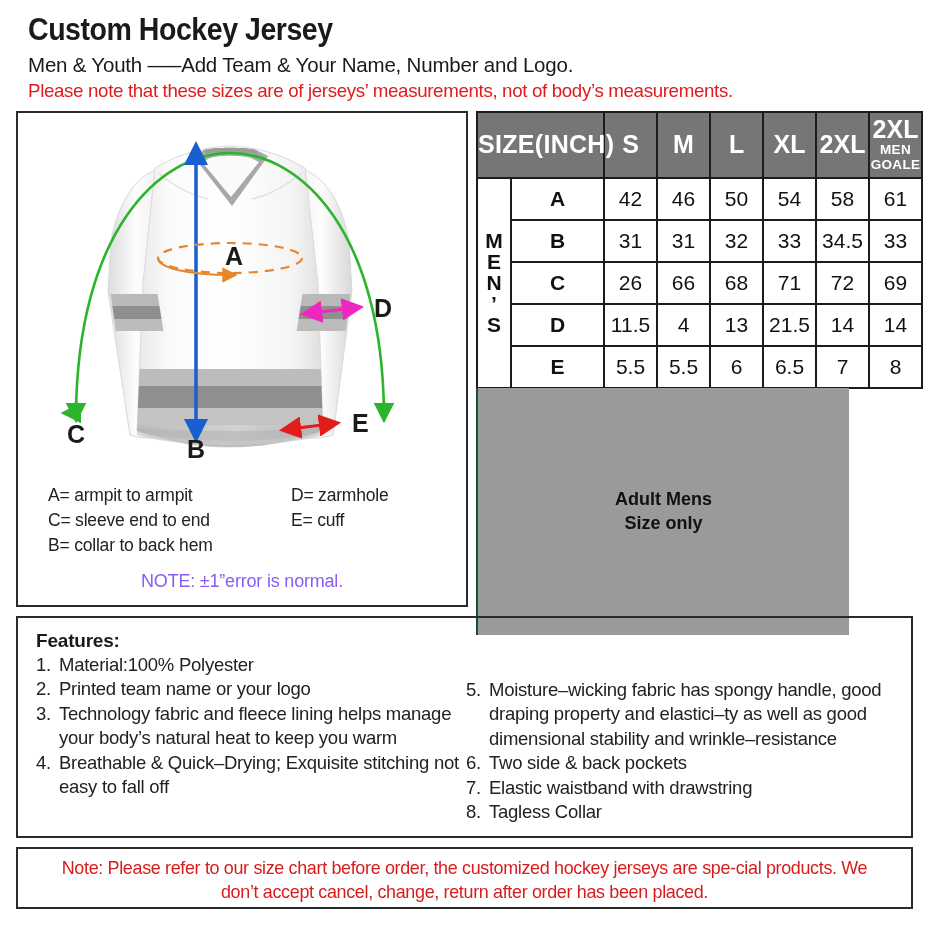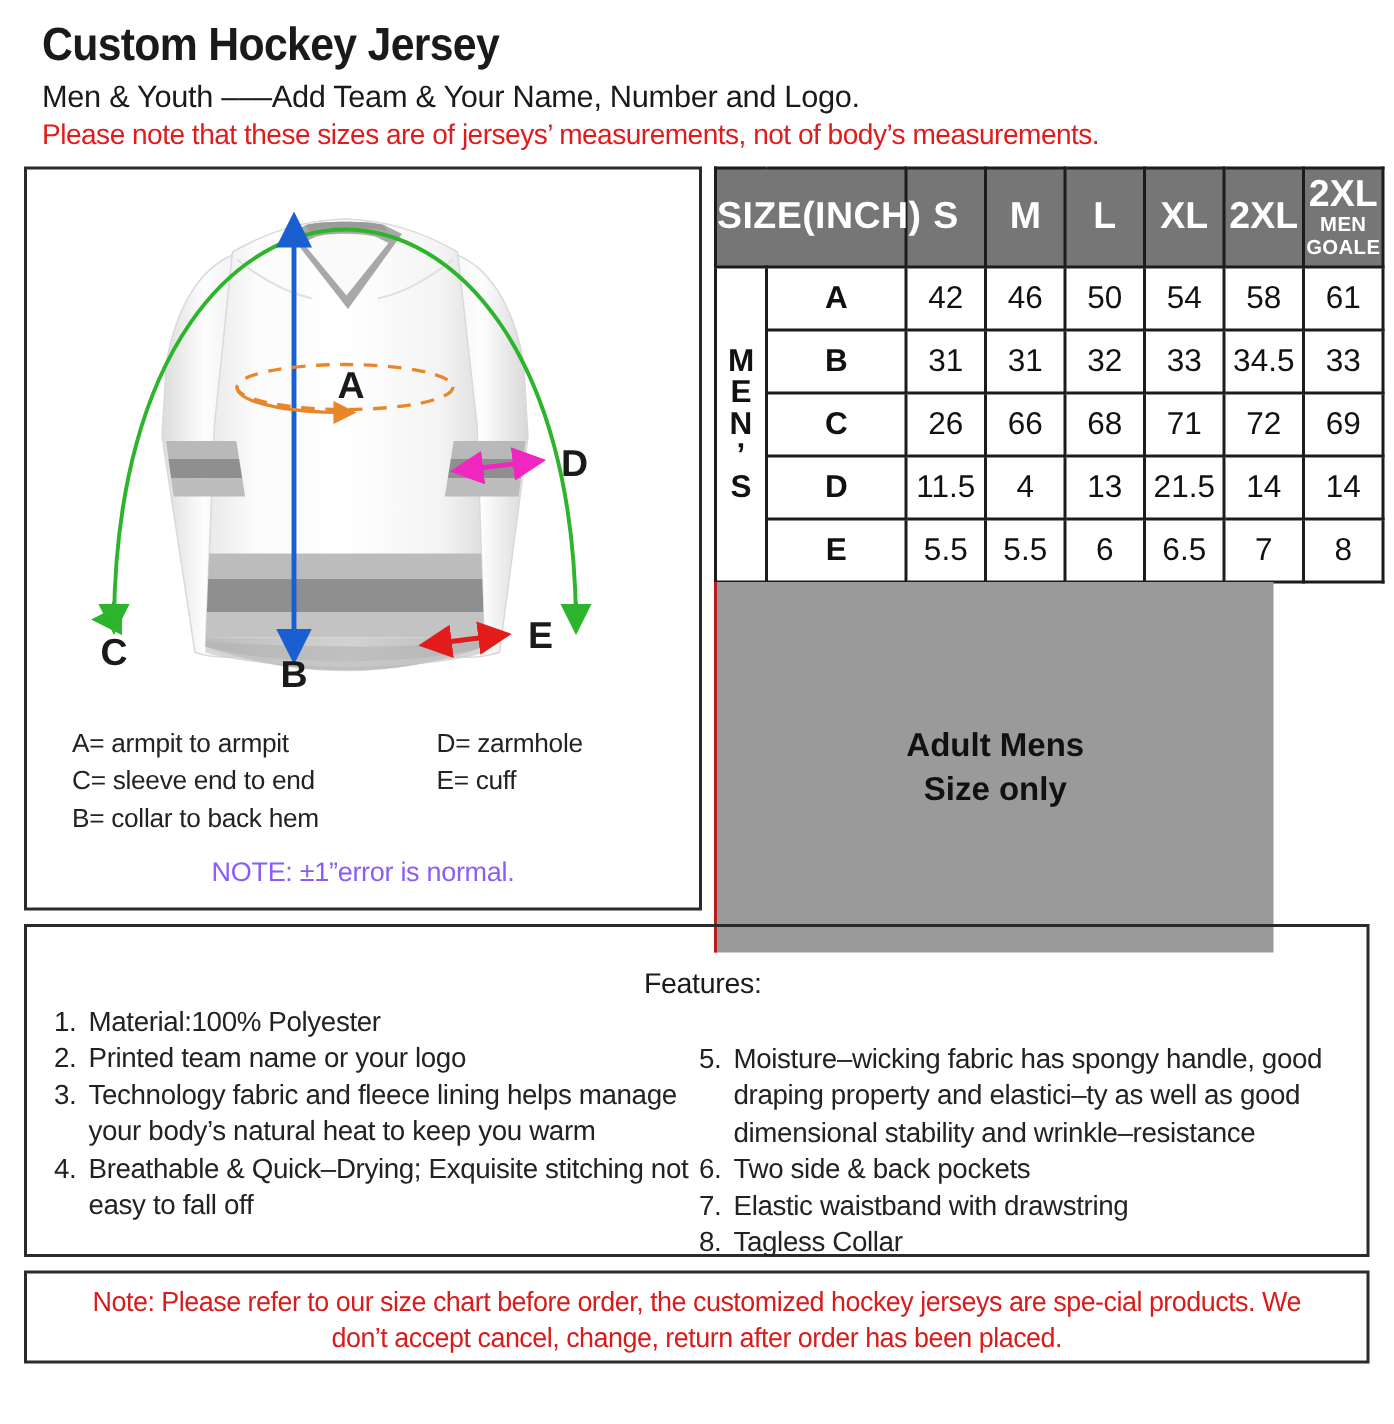--- a/index.html
+++ b/index.html
@@ -142,47 +142,46 @@
     font-size: 21px;
     line-height: 1.0;
     width: 34px;
   }
   td.mens .stackchar { display: block; }
   .adult-block {
     width: 373px;
     height: 247px;
     box-sizing: border-box;
     background: #9a9a9a;
-    border-left: 2px solid #b91c1c;
+    border-left: 2px solid #14532d;
     color: #111;
     display: flex;
     align-items: center;
     justify-content: center;
     text-align: center;
     font-weight: bold;
-    font-size: 22px;
+    font-size: 18px;
     line-height: 1.35;
     margin-top: -1px;
   }
 
   
   .panel-features {
     margin: 9px 16px 0 16px;
     border: 2px solid #2b2b2b;
     box-sizing: border-box;
     padding: 12px 10px 10px 18px;
     height: 222px;
     position: relative;
   }
   .features-title {
     font-size: 19px;
-    font-weight: normal;
-    margin: 16px 0 1px 0;
+    font-weight: bold;
+    margin: 0 0 1px 0;
     letter-spacing: -0.2px;
-    text-align: center;
   }
   .features-cols { display: flex; }
   .fcol { }
   .fcol.left { width: 430px; }
   .fcol.right { width: 430px; padding-top: 25px;}
   ol.flist {
     list-style: none;
     margin: 0;
     padding: 0;
     font-size: 18.5px;

